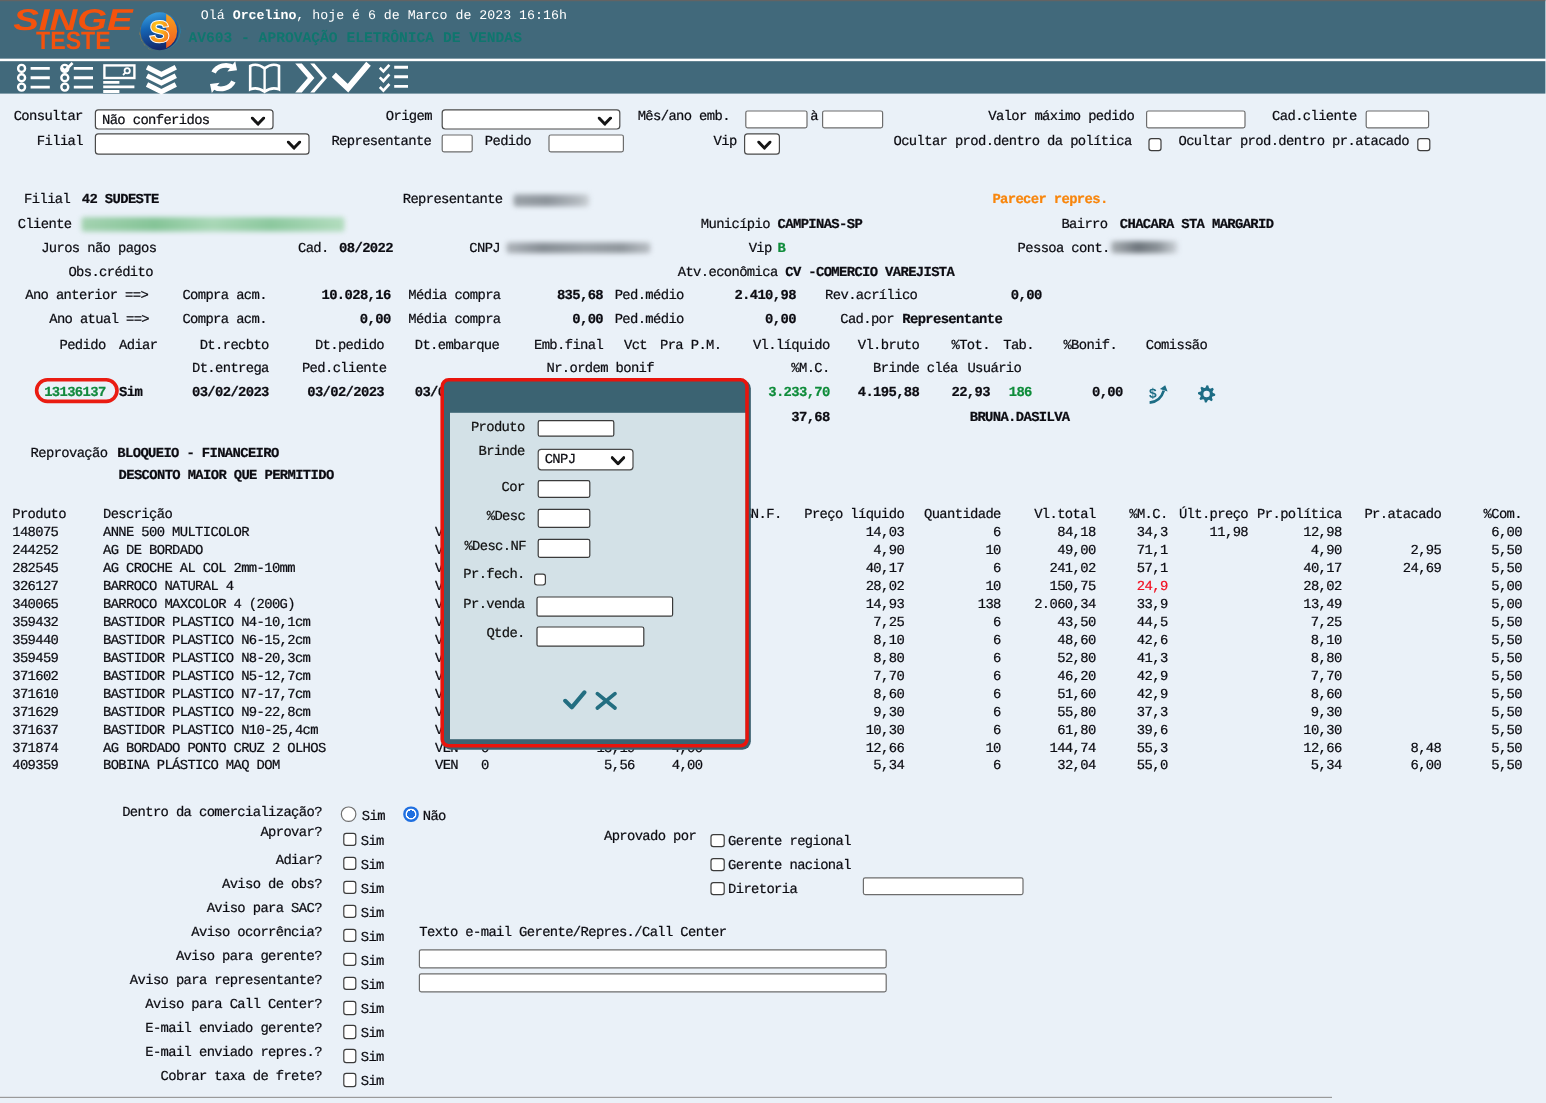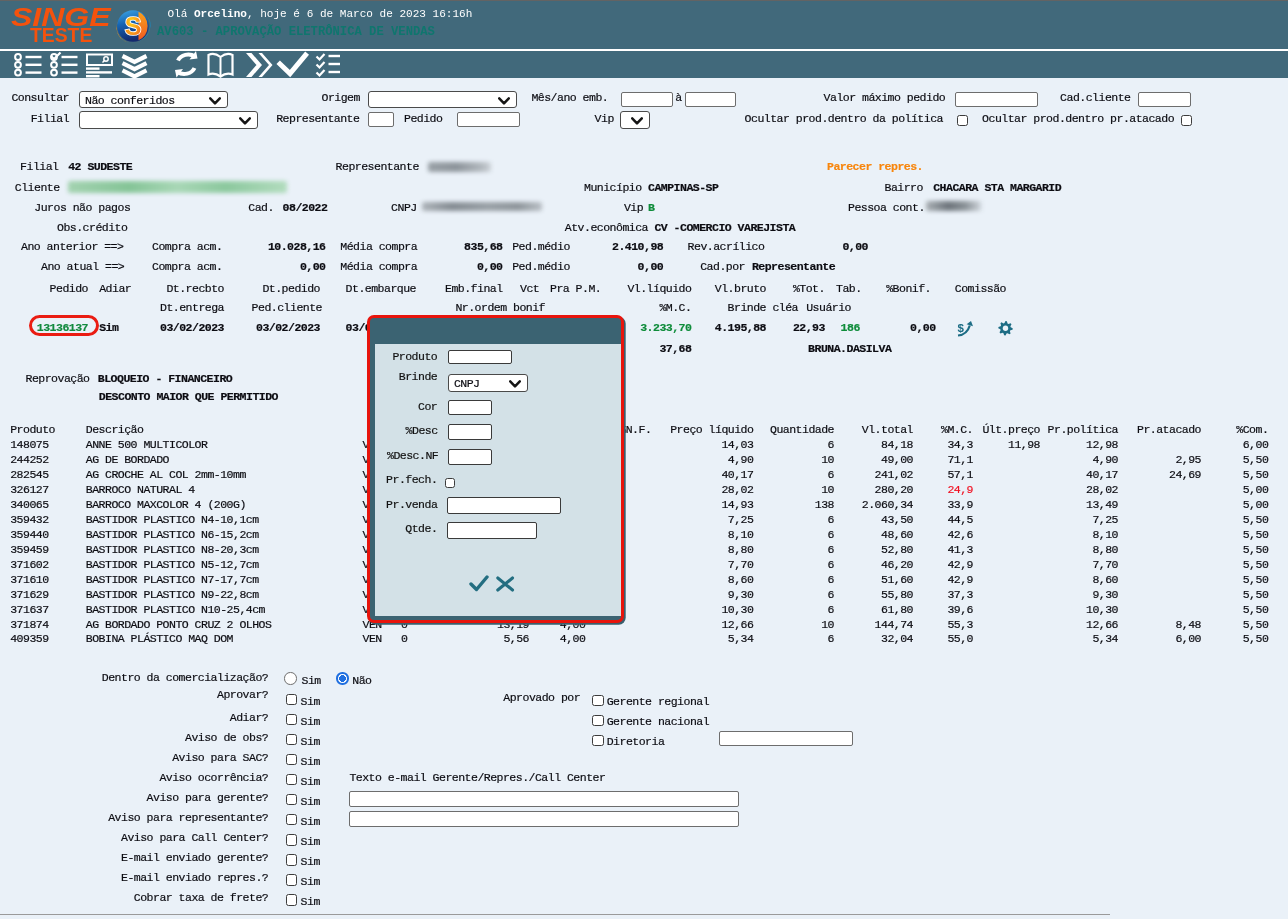--- a/index.html
+++ b/index.html
@@ -283,21 +283,21 @@
 <div class="t " style="right:87.0px;top:467.0px">24,69</div>
 <div class="t " style="right:19.7px;top:467.0px">5,50</div>
 <div class="t " style="left:10.2px;top:481.9px">326127</div>
 <div class="t " style="left:85.8px;top:481.9px">BARROCO NATURAL 4</div>
 <div class="t " style="left:362.5px;top:481.9px">VEN</div>
 <div class="t " style="left:400.9px;top:481.9px">0</div>
 <div class="t " style="right:759.0px;top:481.9px">28,02</div>
 <div class="t " style="right:702.6px;top:481.9px">4,00</div>
 <div class="t " style="right:534.6px;top:481.9px">28,02</div>
 <div class="t " style="right:454.0px;top:481.9px">10</div>
-<div class="t " style="right:375.0px;top:481.9px">280,20</div>
+<div class="t " style="right:375.0px;top:481.9px">150,75</div>
 <div class="t rd" style="right:315.0px;top:481.9px">24,9</div>
 <div class="t " style="right:170.0px;top:481.9px">28,02</div>
 <div class="t " style="right:19.7px;top:481.9px">5,00</div>
 <div class="t " style="left:10.2px;top:496.9px">340065</div>
 <div class="t " style="left:85.8px;top:496.9px">BARROCO MAXCOLOR 4 (200G)</div>
 <div class="t " style="left:362.5px;top:496.9px">VEN</div>
 <div class="t " style="left:400.9px;top:496.9px">0</div>
 <div class="t " style="right:759.0px;top:496.9px">14,93</div>
 <div class="t " style="right:702.6px;top:496.9px">4,00</div>
 <div class="t " style="right:534.6px;top:496.9px">14,93</div>

